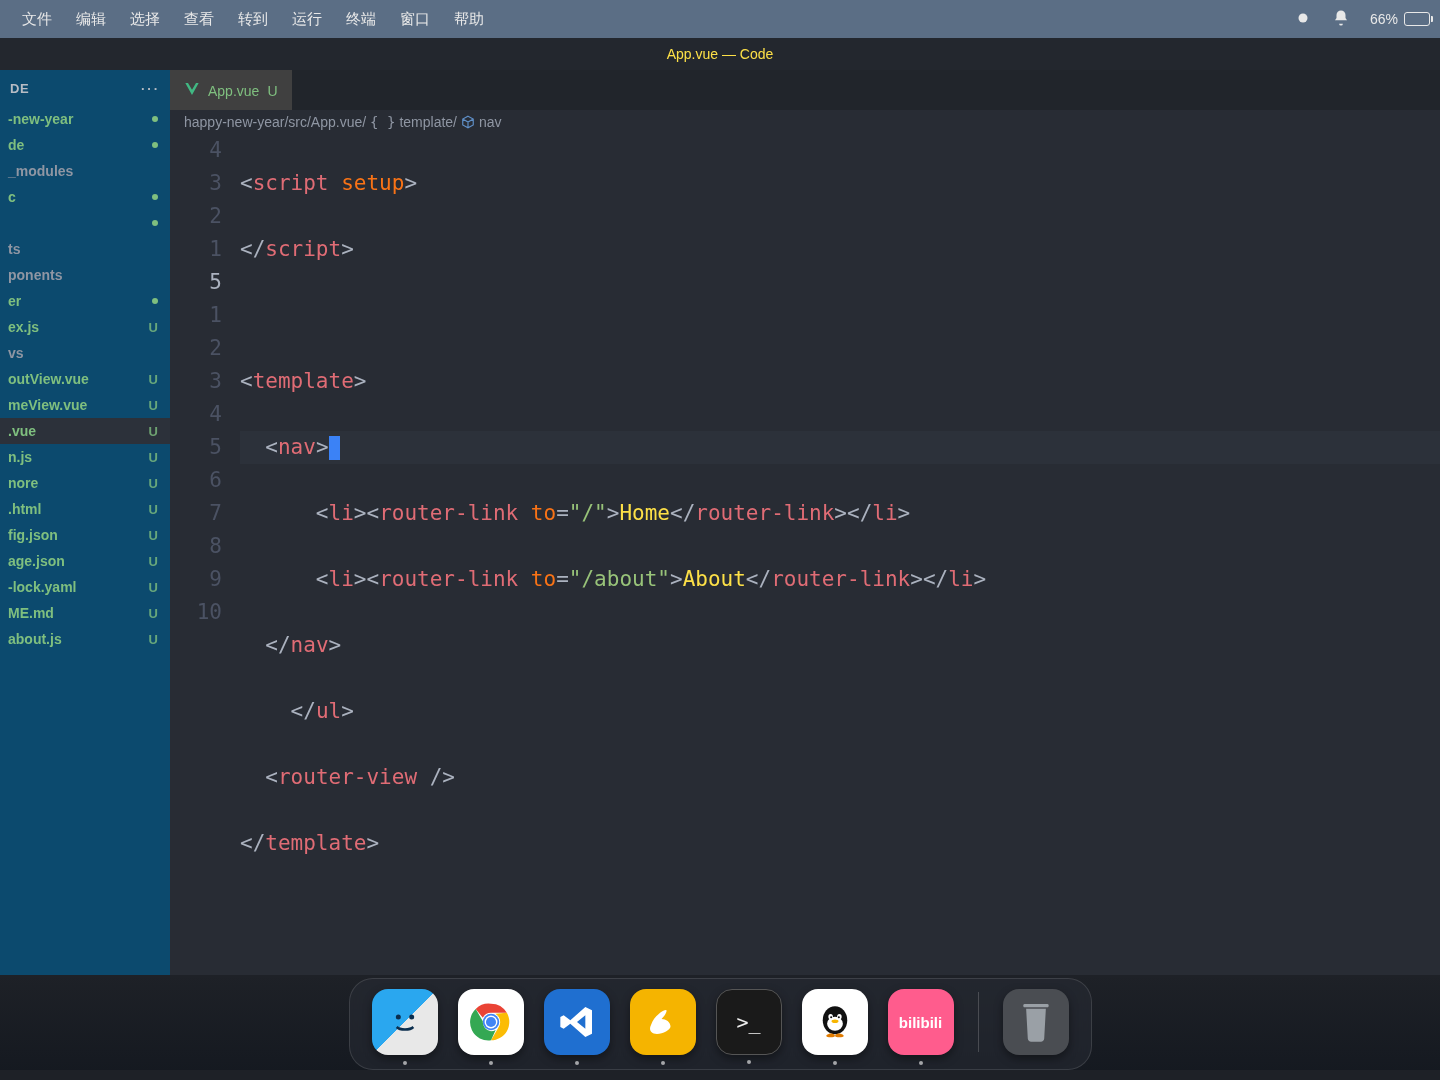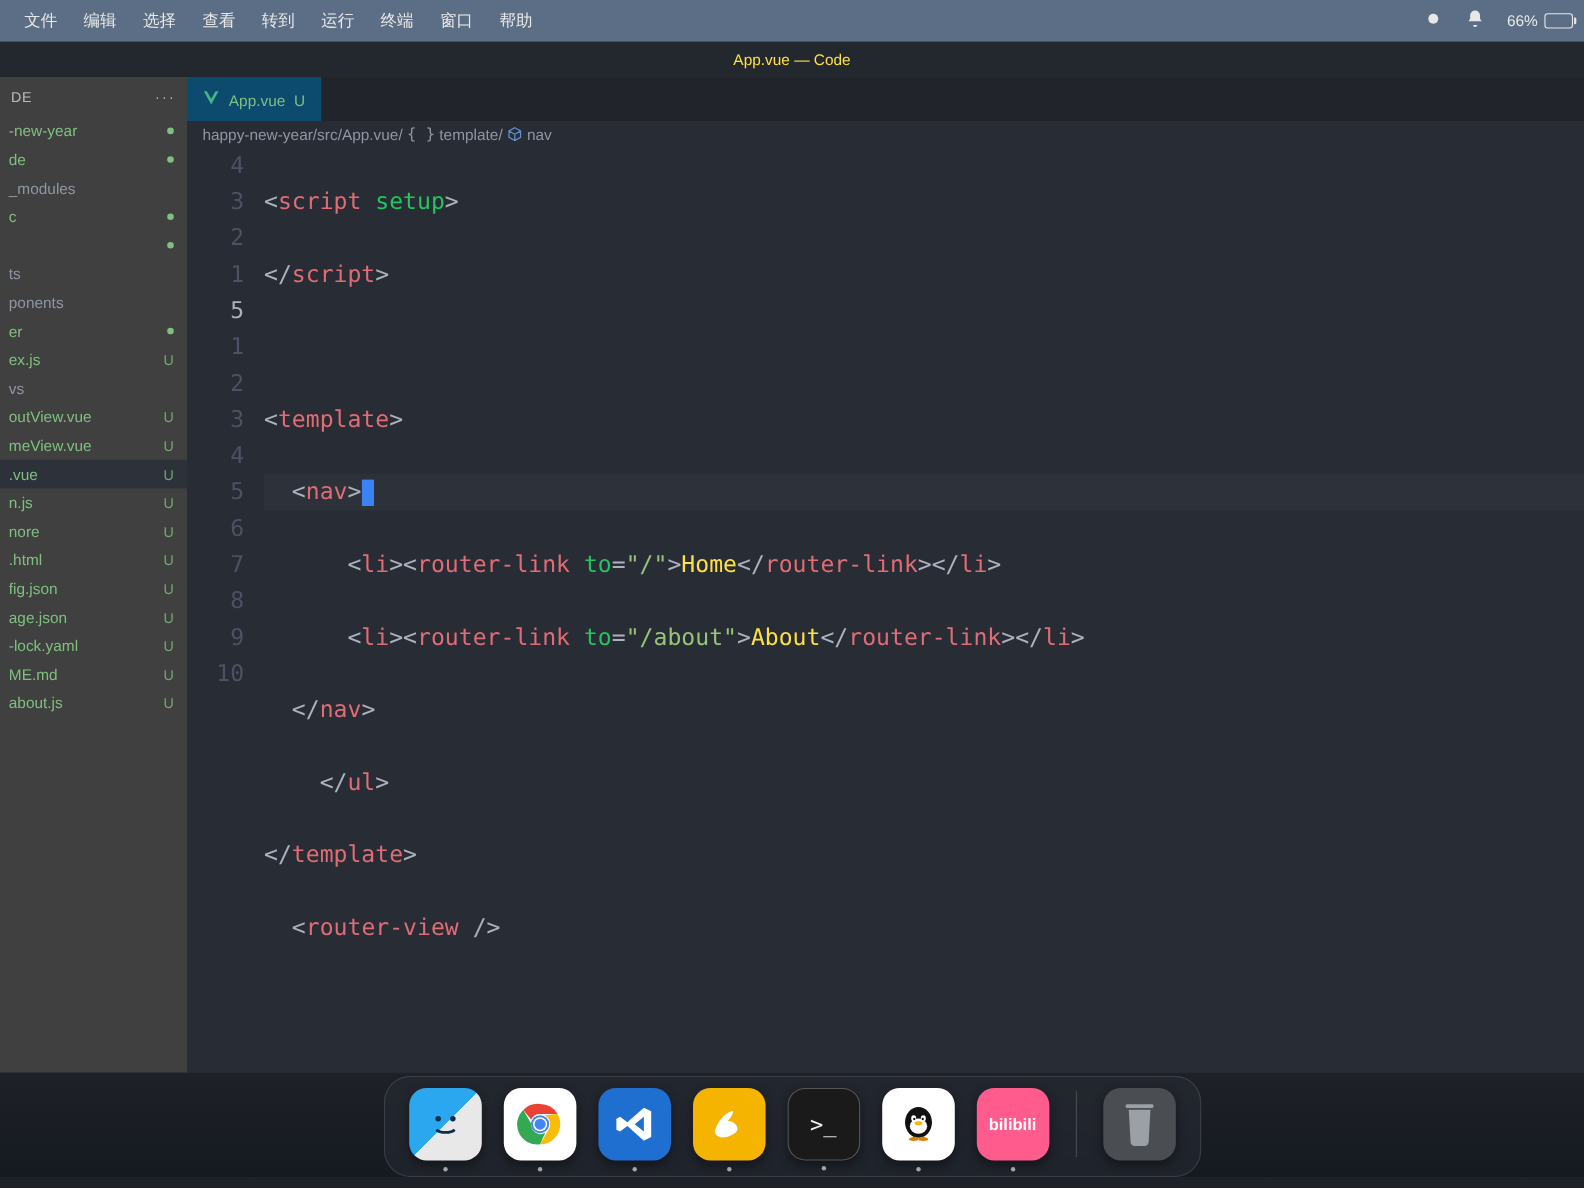--- a/index.html
+++ b/index.html
@@ -53,24 +53,25 @@
 
 .main {
   display: flex;
   height: calc(100% - 38px - 32px - 105px);
   background: #282c34;
 }
 
 
 .sidebar {
   width: 170px;
-  background: #404040;
+  background: #0c4a6e;
   color: #8f96a3;
   font-size: 14px;
   overflow: hidden;
+  font-weight: bold;
 }
 .sidebar-header {
   height: 36px; display: flex; align-items: center; justify-content: space-between;
   padding: 0 10px; color: #b7bcc4; font-size: 13px; letter-spacing: .5px;
 }
 .sidebar-header .dots { letter-spacing: 2px; }
 .sidebar-list { list-style: none; }
 .sidebar-item {
   display: flex; align-items: center; justify-content: space-between;
   padding: 4px 12px 4px 8px; height: 26px; white-space: nowrap;
@@ -80,21 +81,21 @@
 .sidebar-item .badge { font-size: 13px; opacity: .8; }
 .sidebar-item .dot { width: 6px; height: 6px; border-radius: 50%; background: #7fbf7f; }
 
 
 .editor { flex: 1; display: flex; flex-direction: column; min-width: 0; }
 .tabbar {
   height: 40px; background: #21252b; display: flex; align-items: stretch;
 }
 .tab {
   display: flex; align-items: center; gap: 8px; padding: 0 14px;
-  background: #0c4a6e; color: #7fbf7f; font-size: 14px;
+  background: #404040; color: #7fbf7f; font-size: 14px;
   border-top: 1px solid transparent;
 }
 .tab .vue-icon { color: #41b883; }
 .tab .status { color: #7fbf7f; }
 .breadcrumb {
   height: 24px; display: flex; align-items: center; padding-left: 14px;
   color: #8f96a3; font-size: 14px; gap: 4px;
 }
 .breadcrumb .braces { color: #8f96a3; font-family: monospace; }
 .breadcrumb .cube { display:inline-flex; color:#5f8fc7; }
@@ -113,21 +114,21 @@
 .gutter .active { color: #abb2bf; }
 .code { flex: 1; white-space: pre; }
 .code .ln { height: 33px; }
 .code .ln.hl { background: #2c313a; display:flex; align-items:center; }
 .cursor-block { display:inline-block; width: 11px; height: 24px; background:#3b82f6; vertical-align:middle; }
 .ghost-block { display:inline-block; width: 11px; height: 24px; background:#7a3c3c; vertical-align:middle; }
 
 
 .p { color: #abb2bf; } 
 .tag { color: #e06c75; }
-.attr { color: #22c55e; }
+.attr { color: #f97316; }
 .str { color: #98c379; }
 .txt { color: #fde047; }
 
 
 .dock-wrap {
   position: absolute; bottom: 10px; left: 0; right: 0; height: 95px;
   display: flex; justify-content: center; align-items: flex-end;
   background: linear-gradient(to top, rgba(15,20,28,.6), transparent);
 }
 .dock {
@@ -334,22 +335,22 @@
       <div class="code">
 <div class="ln"><span class="p">&lt;</span><span class="tag">script</span><span class="p"> </span><span class="attr">setup</span><span class="p">&gt;</span></div>
 <div class="ln"><span class="p">&lt;/</span><span class="tag">script</span><span class="p">&gt;</span></div>
 <div class="ln"></div>
 <div class="ln"><span class="p">&lt;</span><span class="tag">template</span><span class="p">&gt;</span></div>
 <div class="ln hl"><span class="p">  </span><span class="p">&lt;</span><span class="tag">nav</span><span class="p">&gt;</span><span class="cursor-block"></span></div>
 <div class="ln"><span class="p">      </span><span class="p">&lt;</span><span class="tag">li</span><span class="p">&gt;</span><span class="p">&lt;</span><span class="tag">router-link</span><span class="p"> </span><span class="attr">to</span><span class="p">=</span><span class="str">"/"</span><span class="p">&gt;</span><span class="txt">Home</span><span class="p">&lt;/</span><span class="tag">router-link</span><span class="p">&gt;</span><span class="p">&lt;/</span><span class="tag">li</span><span class="p">&gt;</span></div>
 <div class="ln"><span class="p">      </span><span class="p">&lt;</span><span class="tag">li</span><span class="p">&gt;</span><span class="p">&lt;</span><span class="tag">router-link</span><span class="p"> </span><span class="attr">to</span><span class="p">=</span><span class="str">"/about"</span><span class="p">&gt;</span><span class="txt">About</span><span class="p">&lt;/</span><span class="tag">router-link</span><span class="p">&gt;</span><span class="p">&lt;/</span><span class="tag">li</span><span class="p">&gt;</span></div>
 <div class="ln"><span class="p">  </span><span class="p">&lt;/</span><span class="tag">nav</span><span class="p">&gt;</span></div>
 <div class="ln"><span class="p">    </span><span class="p">&lt;/</span><span class="tag">ul</span><span class="p">&gt;</span></div>
+<div class="ln"><span class="p">  </span><span class="p">&lt;</span><span class="tag">router-view</span><span class="p"> /&gt;</span></div>
 <div class="ln"><span class="p">&lt;/</span><span class="tag">template</span><span class="p">&gt;</span></div>
-<div class="ln"><span class="p">  </span><span class="p">&lt;</span><span class="tag">router-view</span><span class="p"> /&gt;</span></div>
 <div class="ln"></div>
 
 
       </div>
     </div>
   </div>
 </div>
 
 <div class="dock-wrap">
   <div class="dock">

